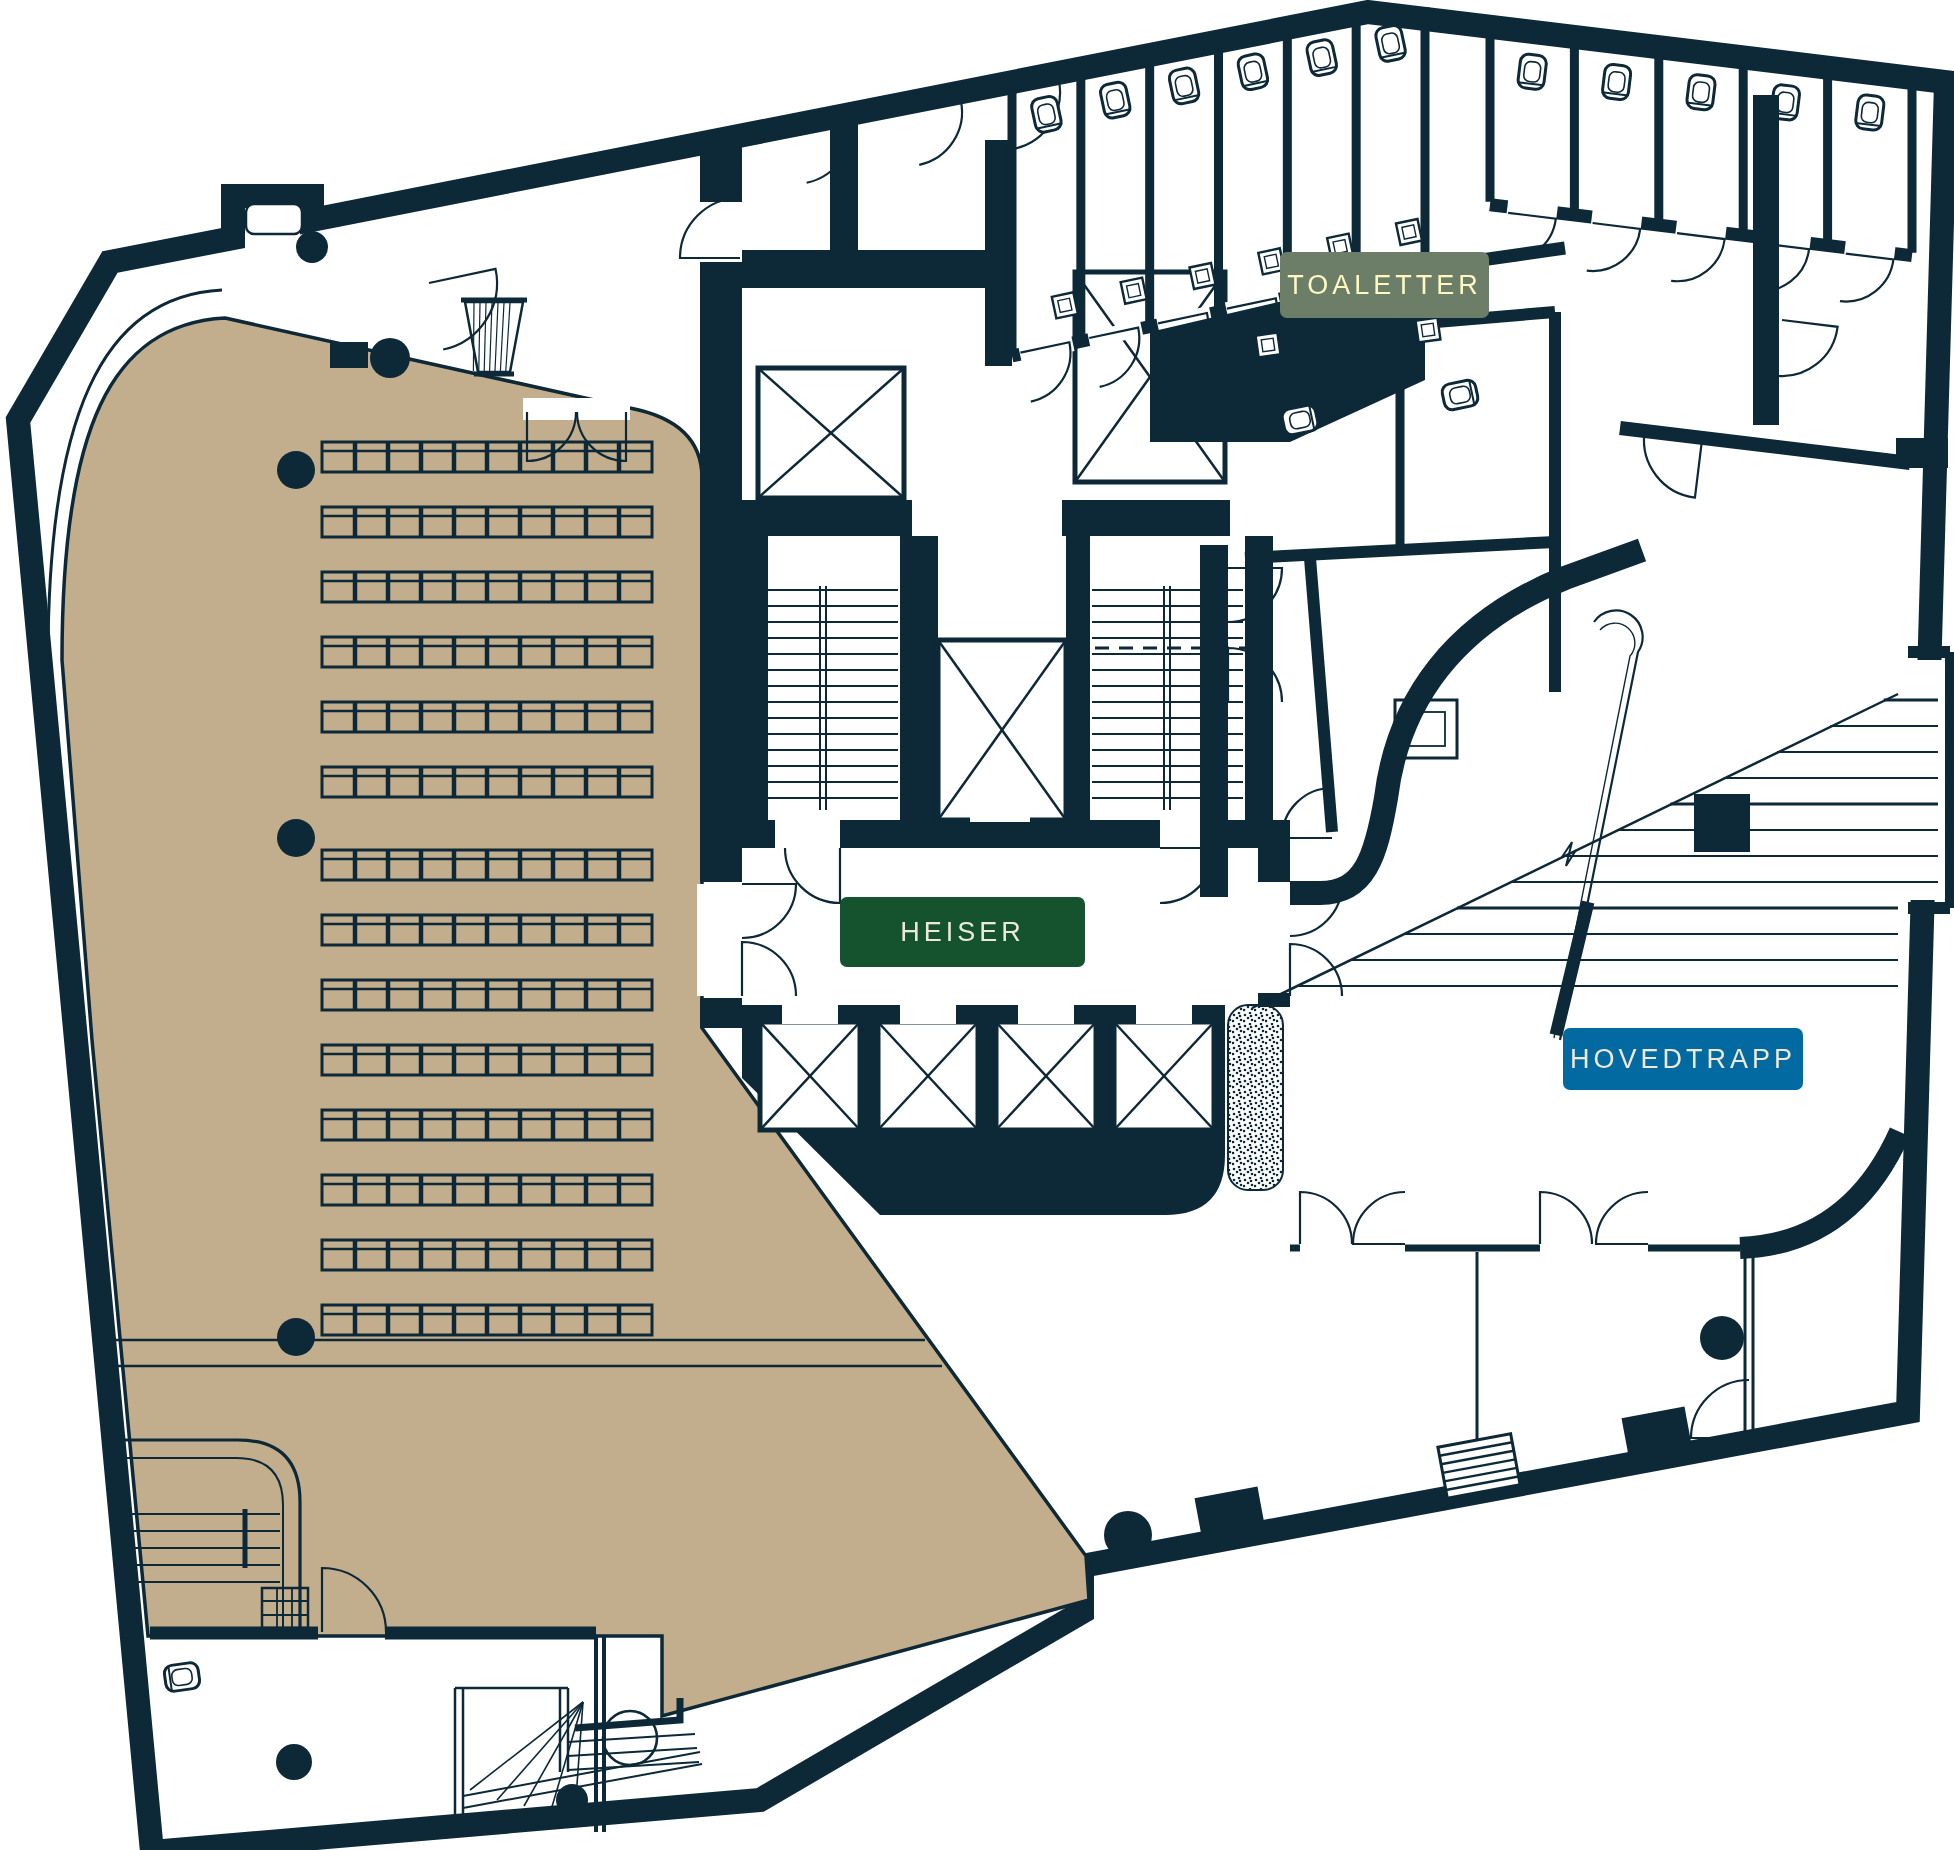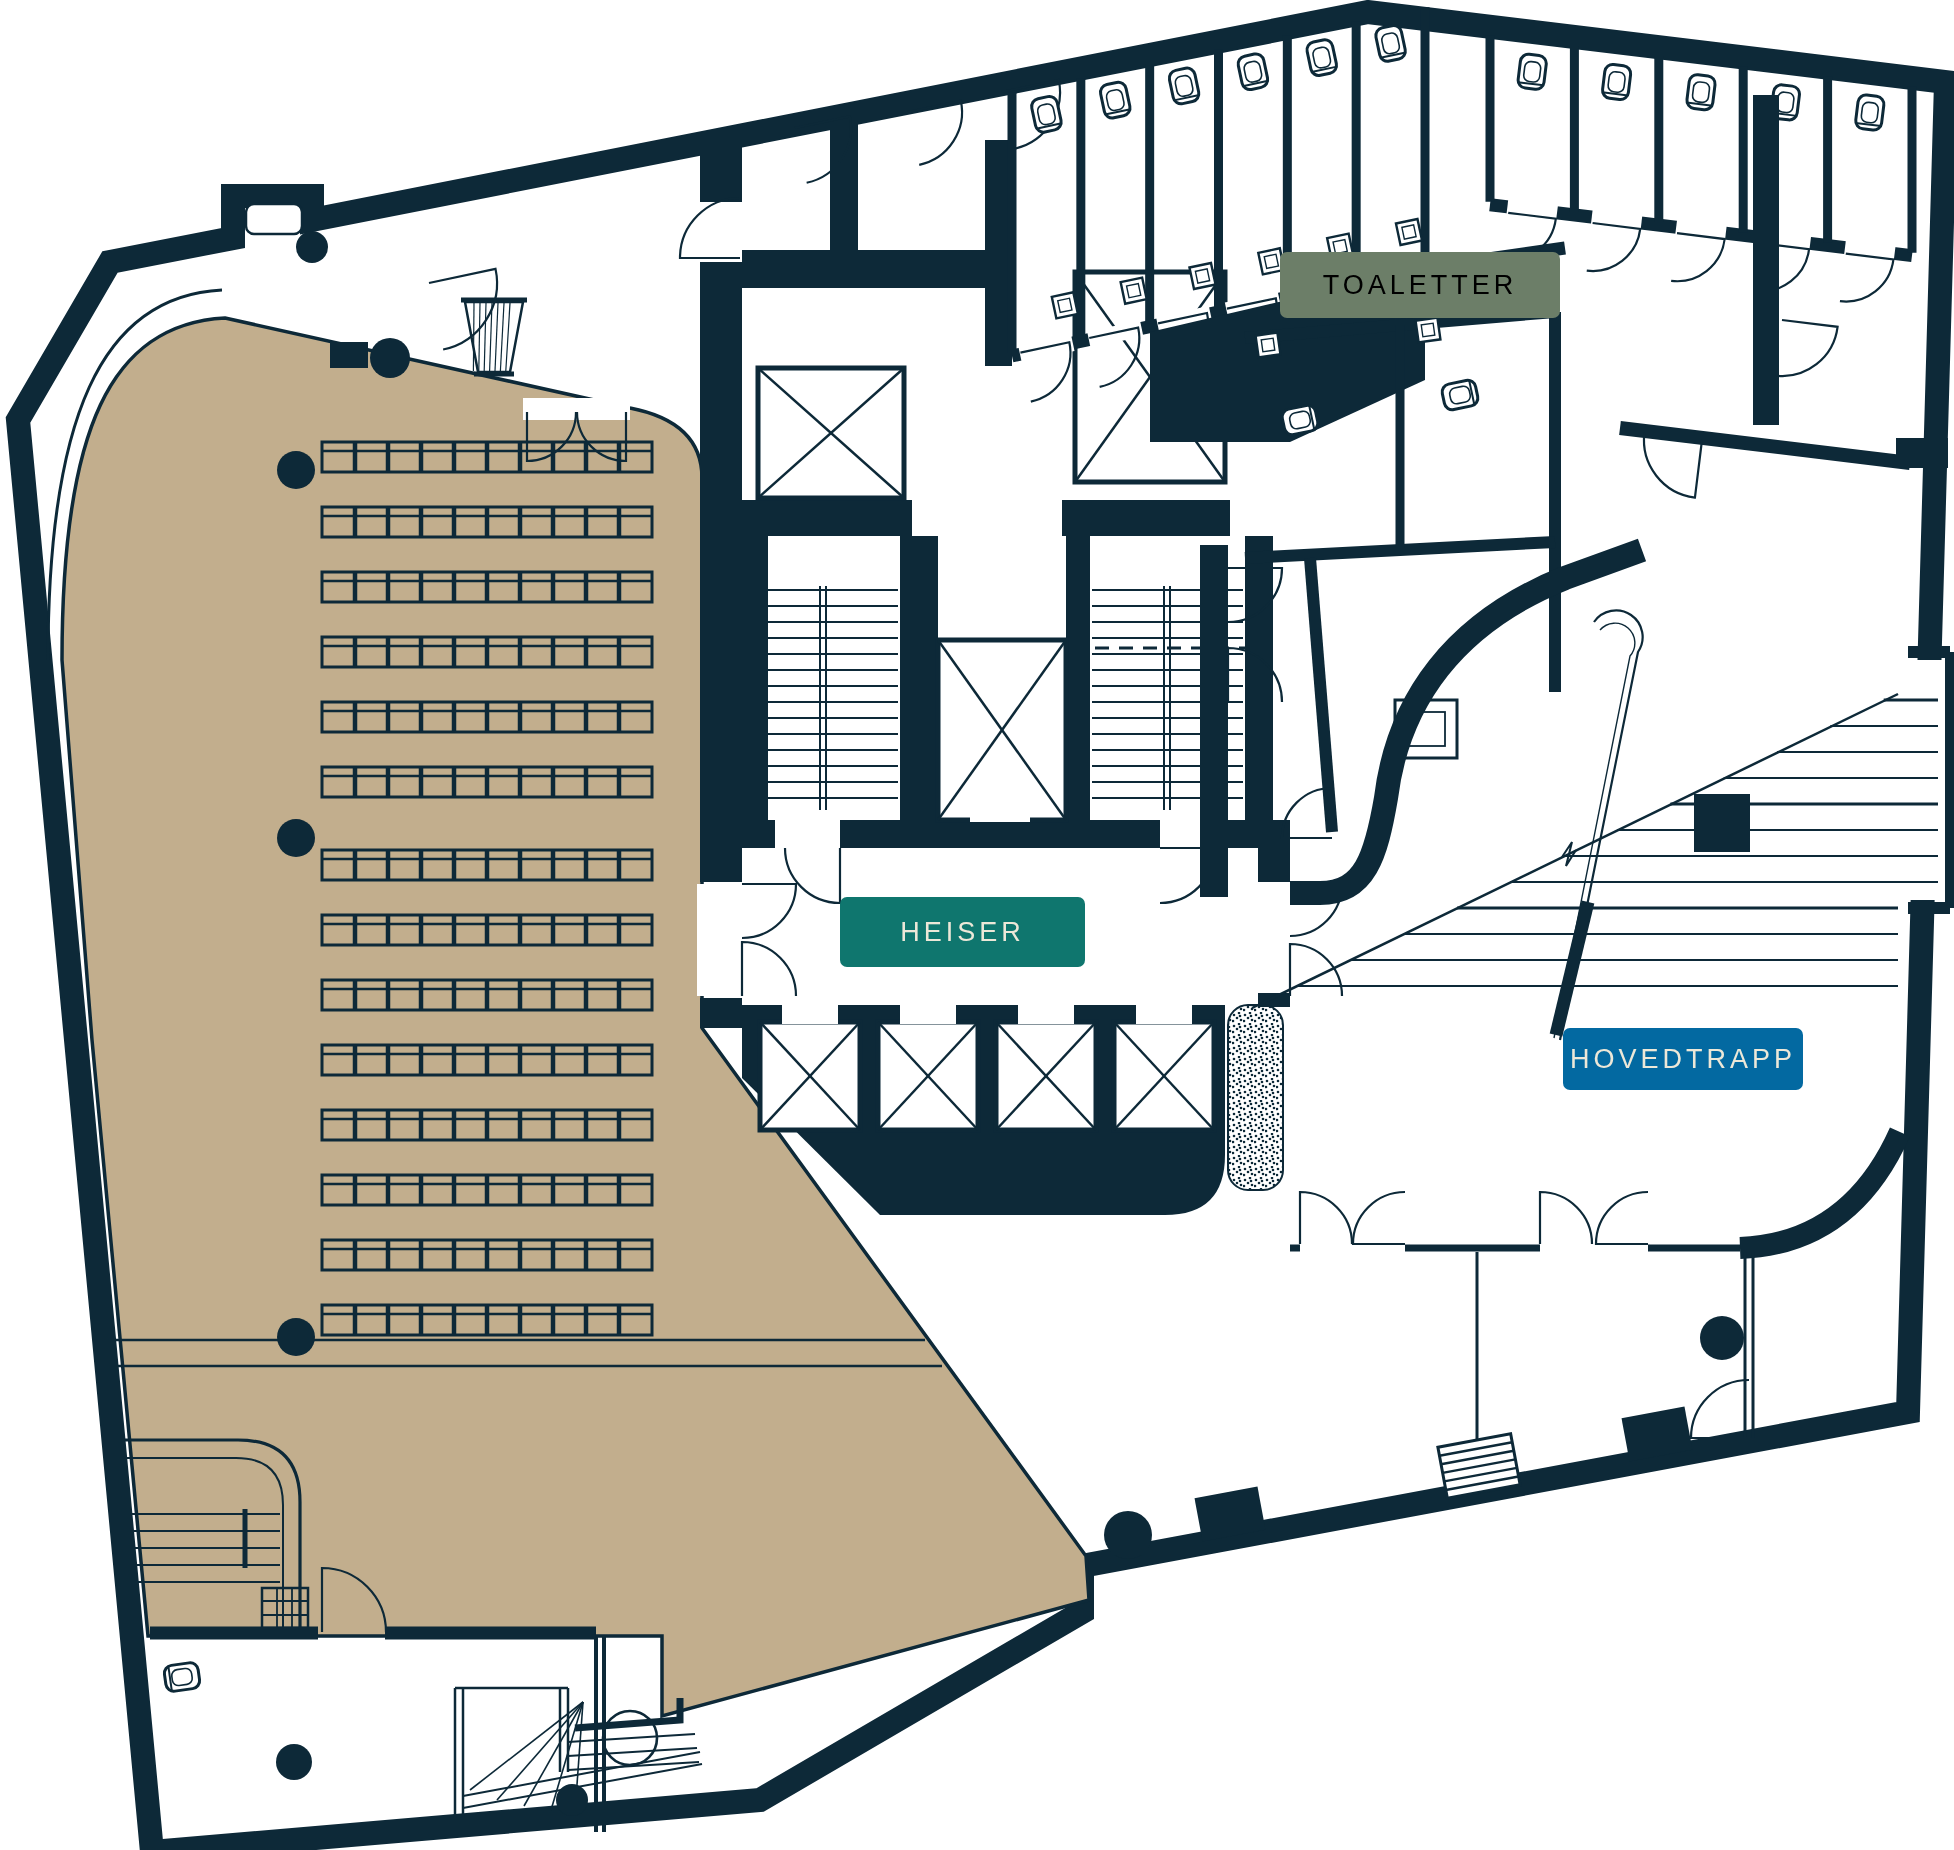--- a/index.html
+++ b/index.html
@@ -542,22 +542,22 @@
         <rect x="174" y="1667" width="16" height="20" rx="6" fill="none" stroke="#0D2938" stroke-width="1.6"></rect>
         <line x1="169" y1="1665" x2="195" y2="1665" stroke="#0D2938" stroke-width="2"></line>
       </g>
       <circle cx="630" cy="1738" r="27" fill="none" stroke="#0D2938" stroke-width="2.6"></circle>
       <circle cx="294" cy="1762" r="18" fill="#0D2938" stroke="none" stroke-width="0"></circle>
       <circle cx="572" cy="1800" r="16" fill="#0D2938" stroke="none" stroke-width="0"></circle>
       <rect x="246" y="204" width="56" height="30" fill="#FFFFFF" stroke="#0D2938" stroke-width="2.5" rx="8"></rect>
       <circle cx="312" cy="247" r="16" fill="#0D2938" stroke="none" stroke-width="0"></circle>
     </svg>
 
-  <div class="badge" id="badge-toaletter" style="left: 1280px; top: 252px; width: 280px; height: 66px; background: rgb(108, 126, 104); color: #000000;">
+  <div class="badge" id="badge-toaletter" style="left: 1280px; top: 252px; width: 209px; height: 66px; background: rgb(108, 126, 104); color: #fef9c3;">
     <span>TOALETTER</span>
   </div>
-  <div class="badge" id="badge-heiser" style="left: 840px; top: 897px; width: 245px; height: 70px; background: #0f766e; color: rgb(237, 232, 216);">
+  <div class="badge" id="badge-heiser" style="left: 840px; top: 897px; width: 245px; height: 70px; background: #14532d; color: rgb(237, 232, 216);">
     <span>HEISER</span>
   </div>
   <div class="badge" id="badge-hovedtrapp" style="left: 1563px; top: 1028px; width: 240px; height: 62px; background: #0369a1; color: rgb(237, 232, 216);">
     <span>HOVEDTRAPP</span>
   </div>
 </div>
 
 </body></html>

